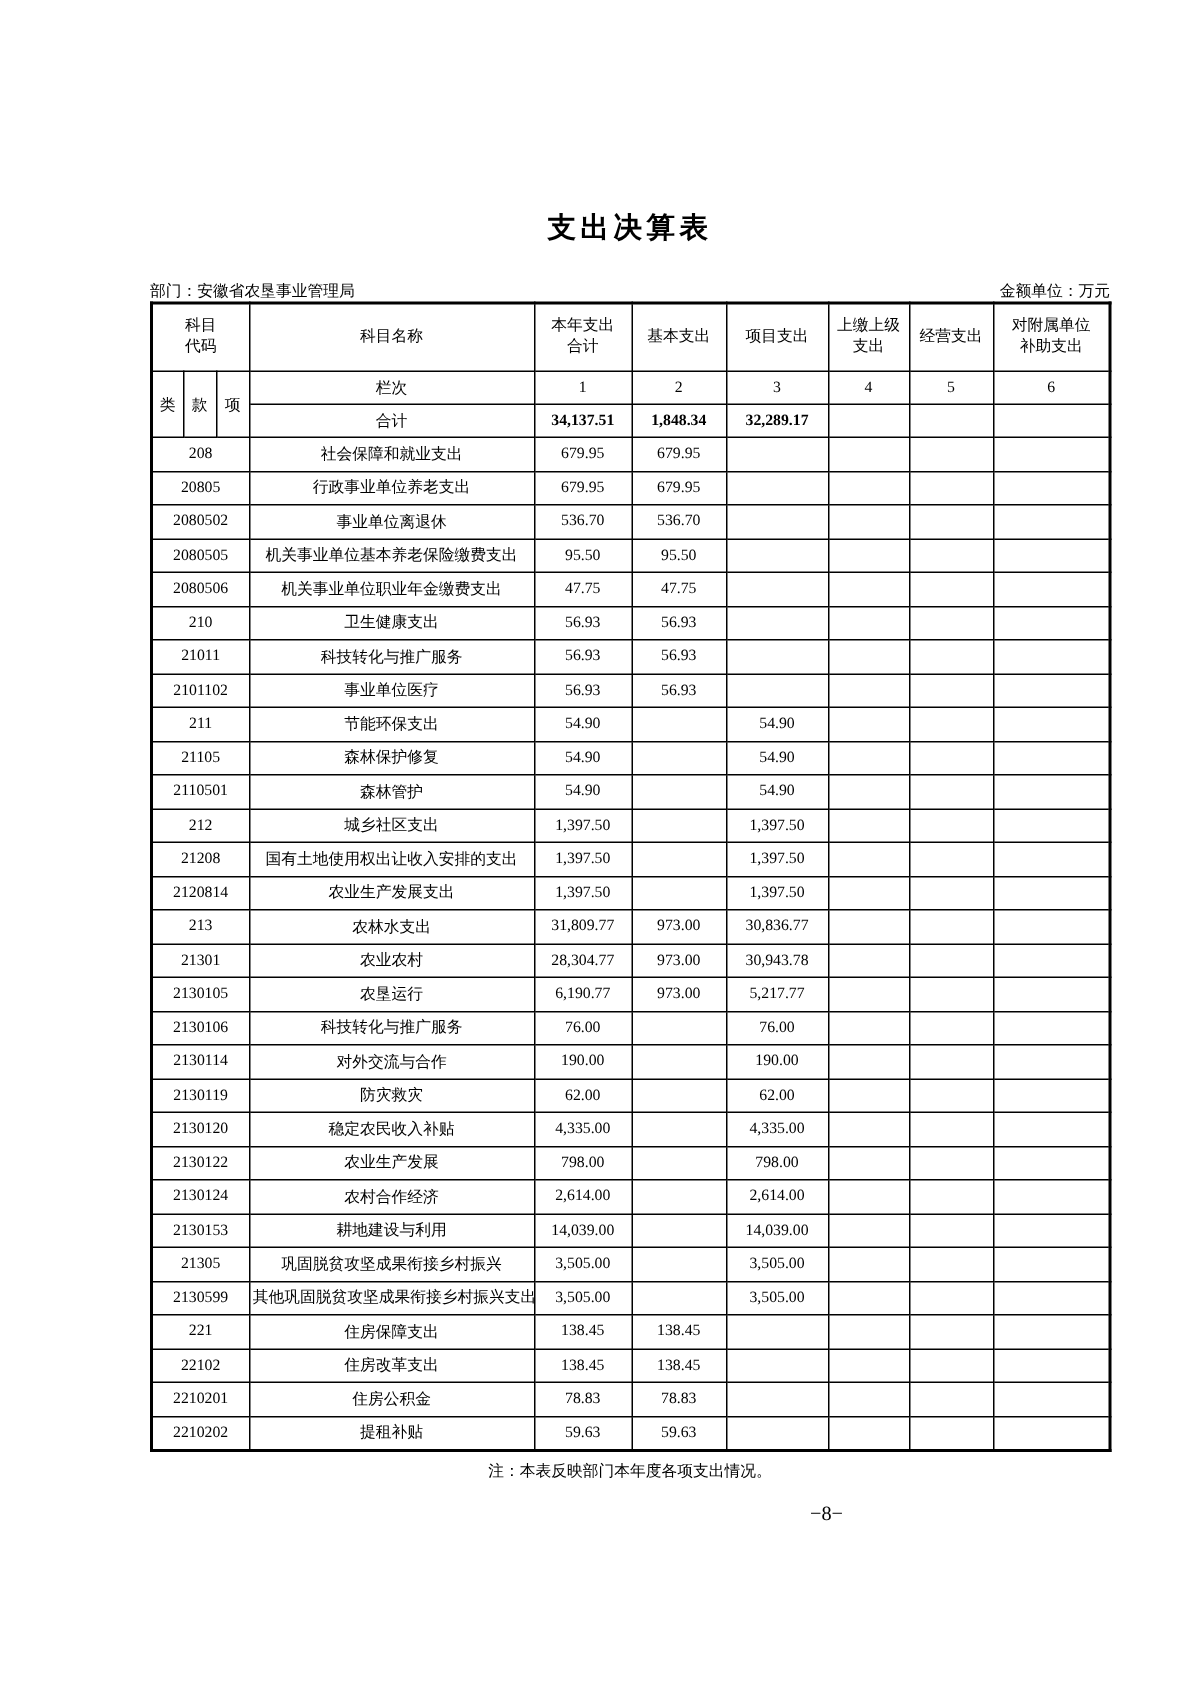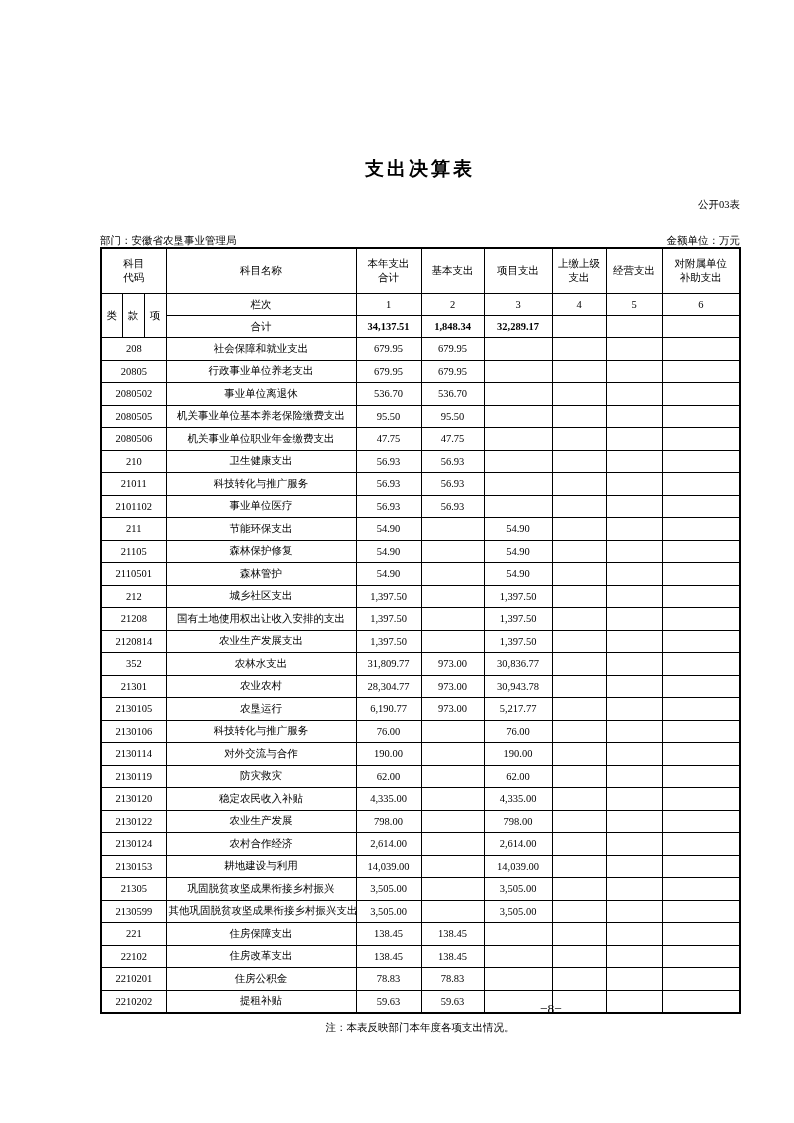--- a/index.html
+++ b/index.html
@@ -7,21 +7,21 @@
     position:relative;
     width:794px; height:1123px;
     margin:0 auto;
     background:#ffffff;
     font-family:"Liberation Serif","DejaVu Serif",serif;
     color:#000;
     overflow:hidden;
   }
   .content {
     position:absolute;
-    left:100px; top:16px;
+    left:100px; top:0;
     width:640px;
   }
   .title {
     margin-top:141px;
     text-align:center;
     font-family:"Liberation Sans","DejaVu Sans",sans-serif;
     font-size:19px;
     font-weight:bold;
     letter-spacing:3px;
     line-height:24px;
@@ -77,21 +77,20 @@
   }
 </style>
 </head>
 <body>
 
 <div class="page">
   <div class="content">
 
     <div class="title">支出决算表</div>
 
-    <div class="form-code">公开03表</div>
 
     <div class="meta-row">
       <span>部门：安徽省农垦事业管理局</span>
       <span>金额单位：万元</span>
     </div>
 
     <table class="fin">
       <colgroup>
         <col style="width:21px">
           <col style="width:22px">
@@ -276,21 +275,21 @@
             <td colspan="3" class="code">2120814</td>
             <td class="name">农业生产发展支出</td>
             <td class="num">1,397.50</td>
             <td class="num"></td>
             <td class="num">1,397.50</td>
             <td class="num"></td>
             <td class="num"></td>
             <td class="num"></td>
           </tr>
           <tr>
-            <td colspan="3" class="code">352</td>
+            <td colspan="3" class="code">213</td>
             <td class="name">农林水支出</td>
             <td class="num">31,809.77</td>
             <td class="num">973.00</td>
             <td class="num">30,836.77</td>
             <td class="num"></td>
             <td class="num"></td>
             <td class="num"></td>
           </tr>
           <tr>
             <td colspan="3" class="code">21301</td>

